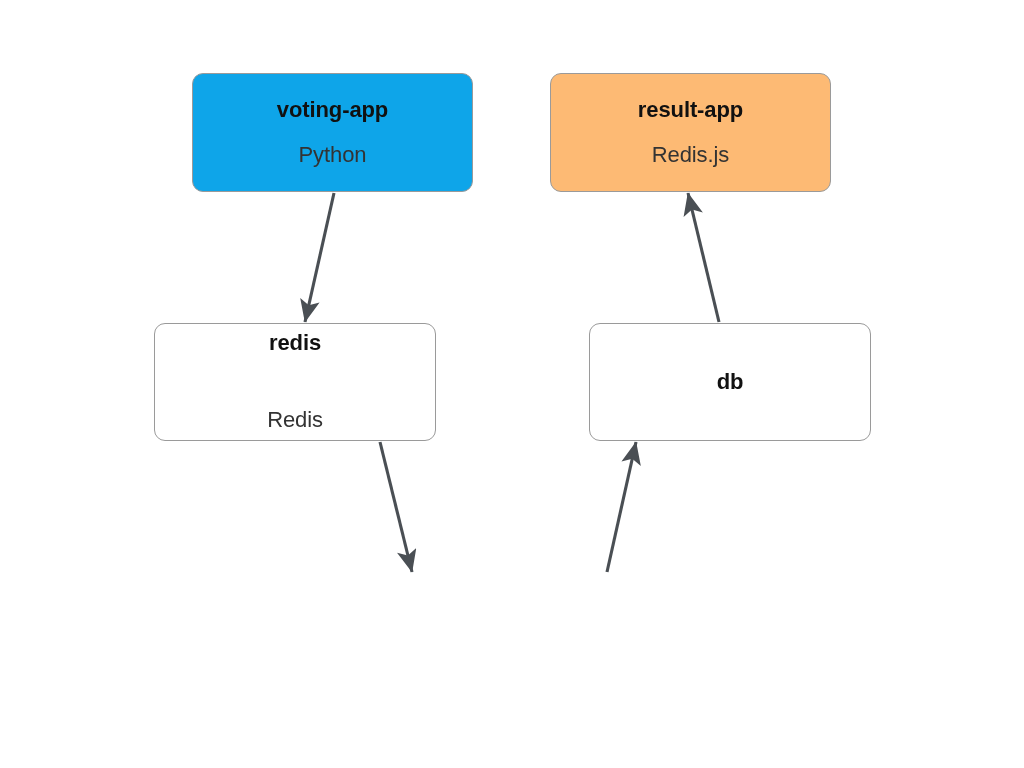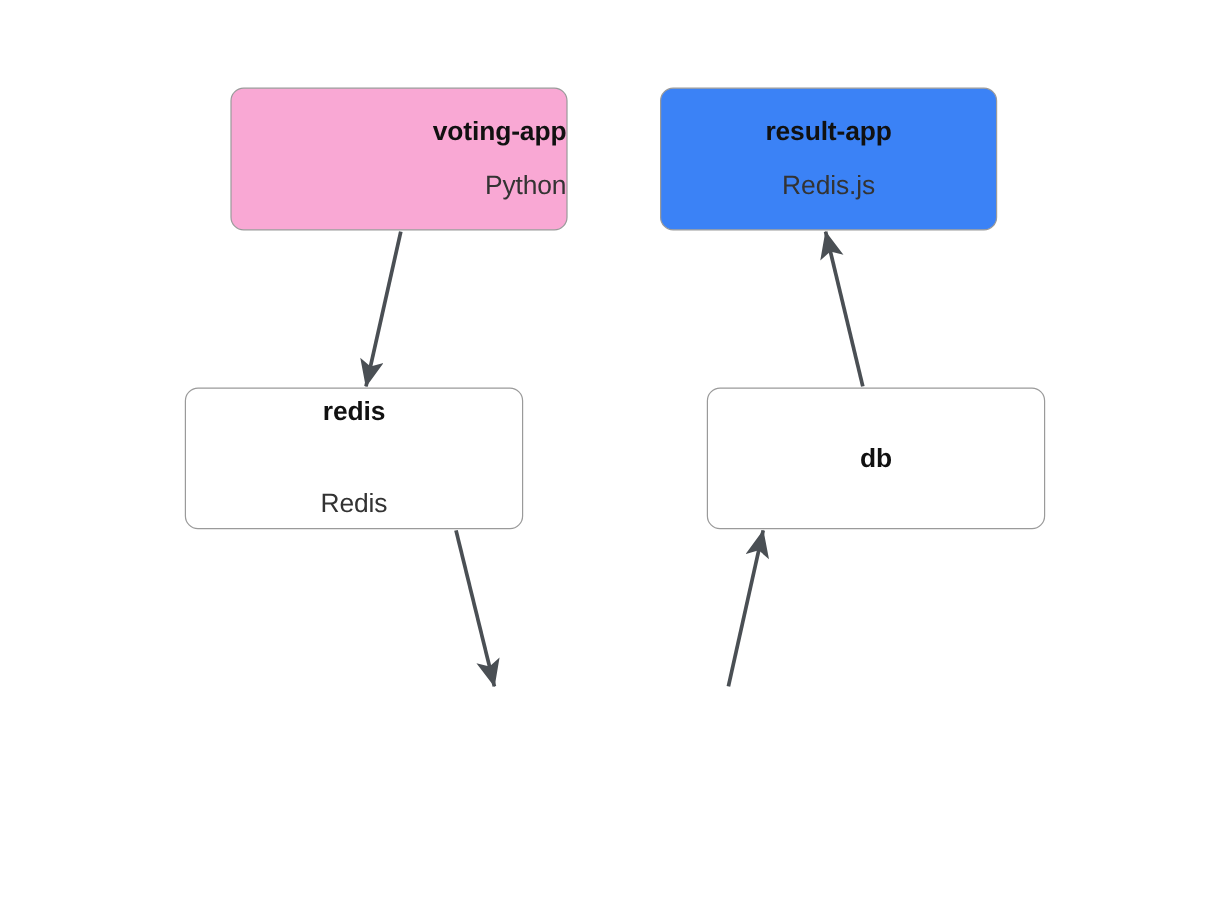--- a/index.html
+++ b/index.html
@@ -70,26 +70,26 @@
       </marker>
     </defs>
     <g id="edges" stroke="#4a4f54" stroke-width="3.1" fill="none" stroke-linecap="butt">
         <line x1="334" y1="193" x2="305" y2="322" marker-end="url(#arrowhead)"></line>
         <line x1="380" y1="442" x2="412" y2="572" marker-end="url(#arrowhead)"></line>
         <line x1="607" y1="572" x2="636" y2="442" marker-end="url(#arrowhead)"></line>
         <line x1="719" y1="322" x2="688" y2="193" marker-end="url(#arrowhead)"></line>
       </g>
   </svg>
 
-  <div class="node" style="left: 192px; top: 73px; width: 281px; height: 119px; background: #f9a8d4; border-color: rgb(154, 154, 154); align-items: flex-end;">
+  <div class="node" style="left: 192px; top: 73px; width: 281px; height: 119px; background: #0ea5e9; border-color: rgb(154, 154, 154);">
     <div class="node-title">voting-app</div>
     <div class="node-subtitle">Python</div>
   </div>
 
-  <div class="node" style="left: 550px; top: 73px; width: 281px; height: 119px; background: #3b82f6; border-color: rgb(154, 154, 154);">
+  <div class="node" style="left: 550px; top: 73px; width: 281px; height: 119px; background: #fdba74; border-color: rgb(154, 154, 154);">
     <div class="node-title">result-app</div>
     <div class="node-subtitle">Redis.js</div>
   </div>
 
   <div class="node" style="left: 154px; top: 323px; width: 282px; height: 118px; background: rgb(255, 255, 255); border-color: rgb(154, 154, 154); gap: 32px;">
     <div class="node-title">redis</div>
     <div class="node-subtitle">Redis</div>
   </div>
 
   <div class="node" style="left: 589px; top: 323px; width: 282px; height: 118px; background: rgb(255, 255, 255); border-color: rgb(154, 154, 154); gap: 36px;">

